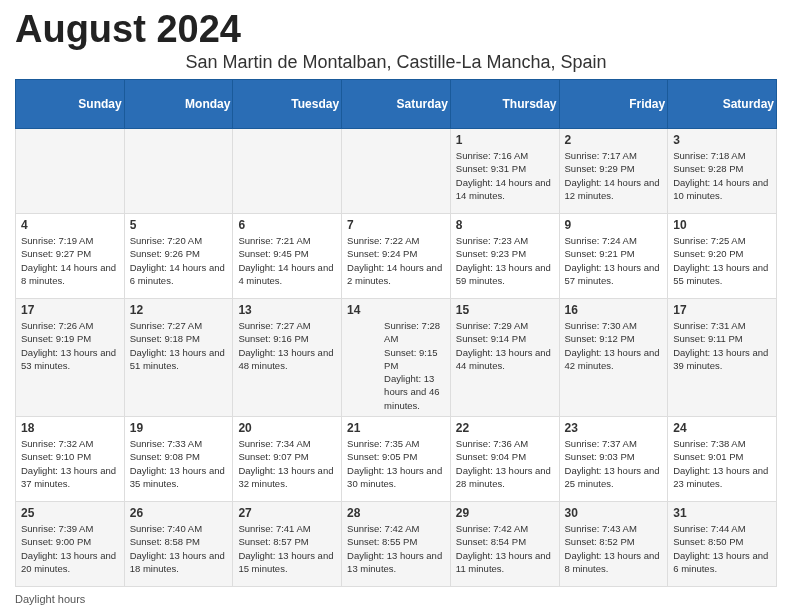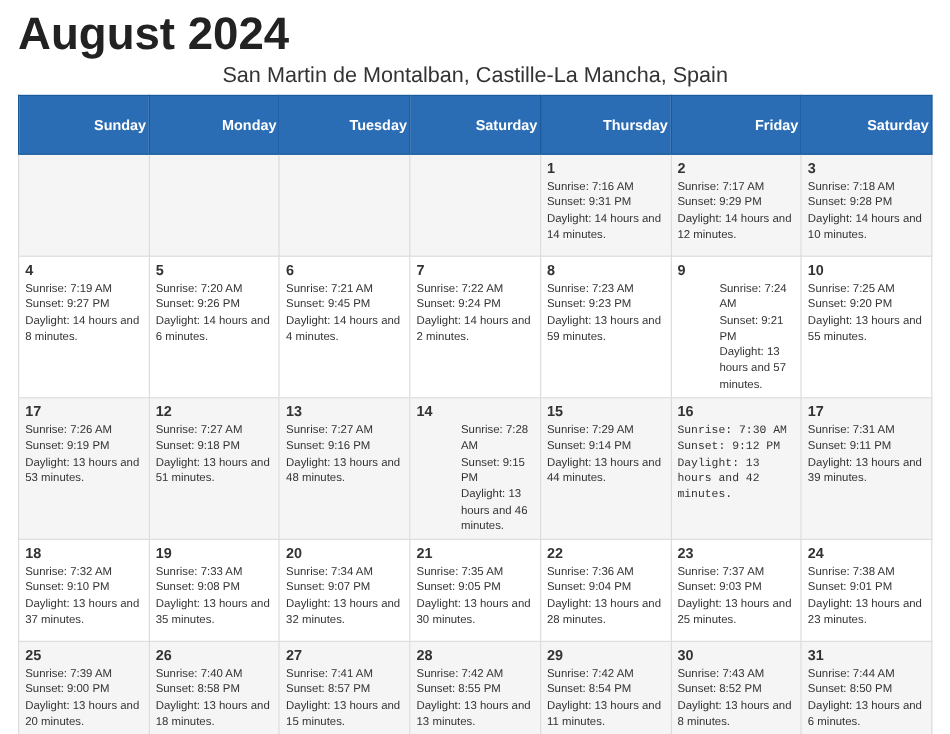--- a/index.html
+++ b/index.html
@@ -178,21 +178,21 @@
 Daylight: 14 hours and 2 minutes.</div>
         </td>
         <td>
           <span class="day-number">8</span>
           <div class="day-info" style="white-space: pre-line;">Sunrise: 7:23 AM
 Sunset: 9:23 PM
 Daylight: 13 hours and 59 minutes.</div>
         </td>
         <td>
           <span class="day-number">9</span>
-          <div class="day-info" style="white-space: pre-line; margin-left: 35px;">Sunrise: 7:24 AM
+          <div class="day-info" style="white-space: pre-line;">Sunrise: 7:24 AM
 Sunset: 9:21 PM
 Daylight: 13 hours and 57 minutes.</div>
         </td>
         <td>
           <span class="day-number">10</span>
           <div class="day-info" style="white-space: pre-line;">Sunrise: 7:25 AM
 Sunset: 9:20 PM
 Daylight: 13 hours and 55 minutes.</div>
         </td>
       </tr>
@@ -222,21 +222,21 @@
 Daylight: 13 hours and 46 minutes.</div>
         </td>
         <td>
           <span class="day-number">15</span>
           <div class="day-info" style="white-space: pre-line;">Sunrise: 7:29 AM
 Sunset: 9:14 PM
 Daylight: 13 hours and 44 minutes.</div>
         </td>
         <td>
           <span class="day-number">16</span>
-          <div class="day-info" style="white-space: pre-line; font-family: Liberation Mono, monospace;">Sunrise: 7:30 AM
+          <div class="day-info" style="white-space: pre-line;">Sunrise: 7:30 AM
 Sunset: 9:12 PM
 Daylight: 13 hours and 42 minutes.</div>
         </td>
         <td>
           <span class="day-number">17</span>
           <div class="day-info" style="white-space: pre-line;">Sunrise: 7:31 AM
 Sunset: 9:11 PM
 Daylight: 13 hours and 39 minutes.</div>
         </td>
       </tr>

